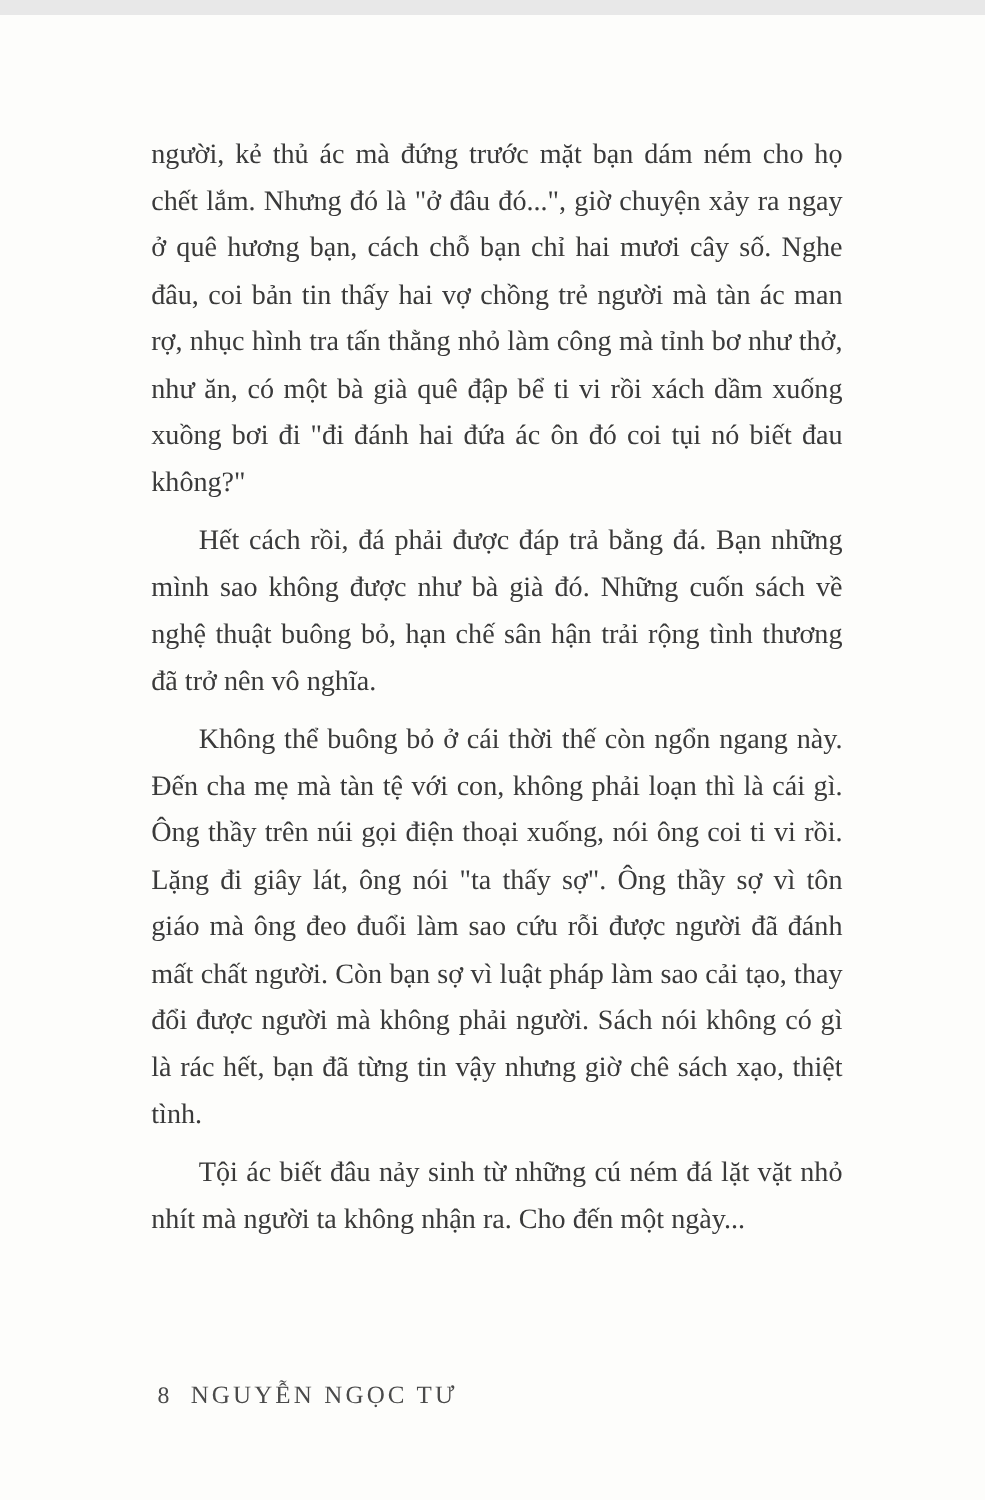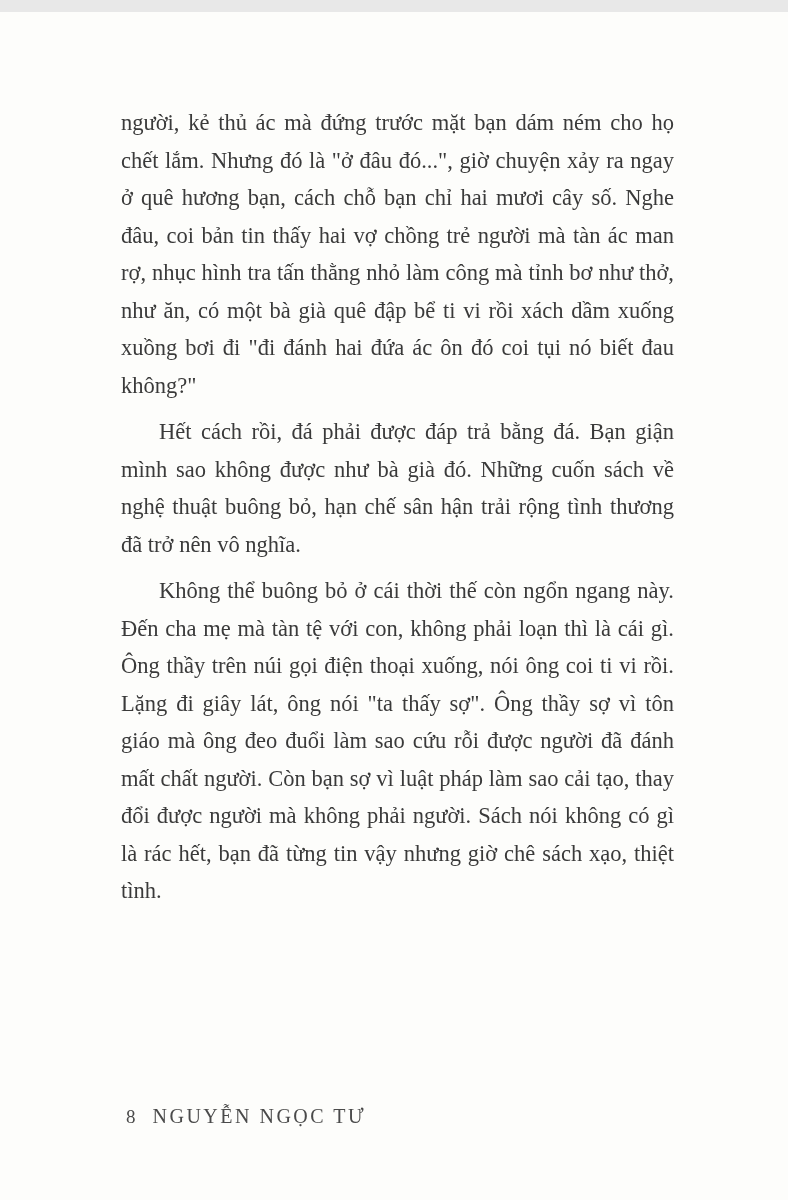--- a/index.html
+++ b/index.html
@@ -52,22 +52,23 @@
     letter-spacing: 2.5px;
   }
 </style>
 </head>
 <body>
 
 <div class="page">
 
   <div class="text-block">
     <p>người, kẻ thủ ác mà đứng trước mặt bạn dám ném cho họ chết lắm. Nhưng đó là "ở đâu đó...", giờ chuyện xảy ra ngay ở quê hương bạn, cách chỗ bạn chỉ hai mươi cây số. Nghe đâu, coi bản tin thấy hai vợ chồng trẻ người mà tàn ác man rợ, nhục hình tra tấn thằng nhỏ làm công mà tỉnh bơ như thở, như ăn, có một bà già quê đập bể ti vi rồi xách dầm xuống xuồng bơi đi "đi đánh hai đứa ác ôn đó coi tụi nó biết đau không?"</p>
-    <p class="indented">Hết cách rồi, đá phải được đáp trả bằng đá. Bạn giận mình sao không được như bà già đó. Những cuốn sách về nghệ thuật buông bỏ, hạn chế sân hận trải rộng tình thương đã trở nên vô nghĩa.</p>
+    <p class="indented">Hết cách rồi, đá phải được đáp trả bằng đá. Bạn những mình sao không được như bà già đó. Những cuốn sách về nghệ thuật buông bỏ, hạn chế sân hận trải rộng tình thương đã trở nên vô nghĩa.</p>
     <p class="indented">Không thể buông bỏ ở cái thời thế còn ngổn ngang này. Đến cha mẹ mà tàn tệ với con, không phải loạn thì là cái gì. Ông thầy trên núi gọi điện thoại xuống, nói ông coi ti vi rồi. Lặng đi giây lát, ông nói "ta thấy sợ". Ông thầy sợ vì tôn giáo mà ông đeo đuổi làm sao cứu rỗi được người đã đánh mất chất người. Còn bạn sợ vì luật pháp làm sao cải tạo, thay đổi được người mà không phải người. Sách nói không có gì là rác hết, bạn đã từng tin vậy nhưng giờ chê sách xạo, thiệt tình.</p>
+    <p class="indented">Tội ác biết đâu nảy sinh từ những cú ném đá lặt vặt nhỏ nhít mà người ta không nhận ra. Cho đến một ngày...</p>
   </div>
 
   <div class="footer">
     <span class="page-number">8</span>
     <span class="author">NGUYỄN NGỌC TƯ</span>
   </div>
 
 </div>
 
 </body></html>

